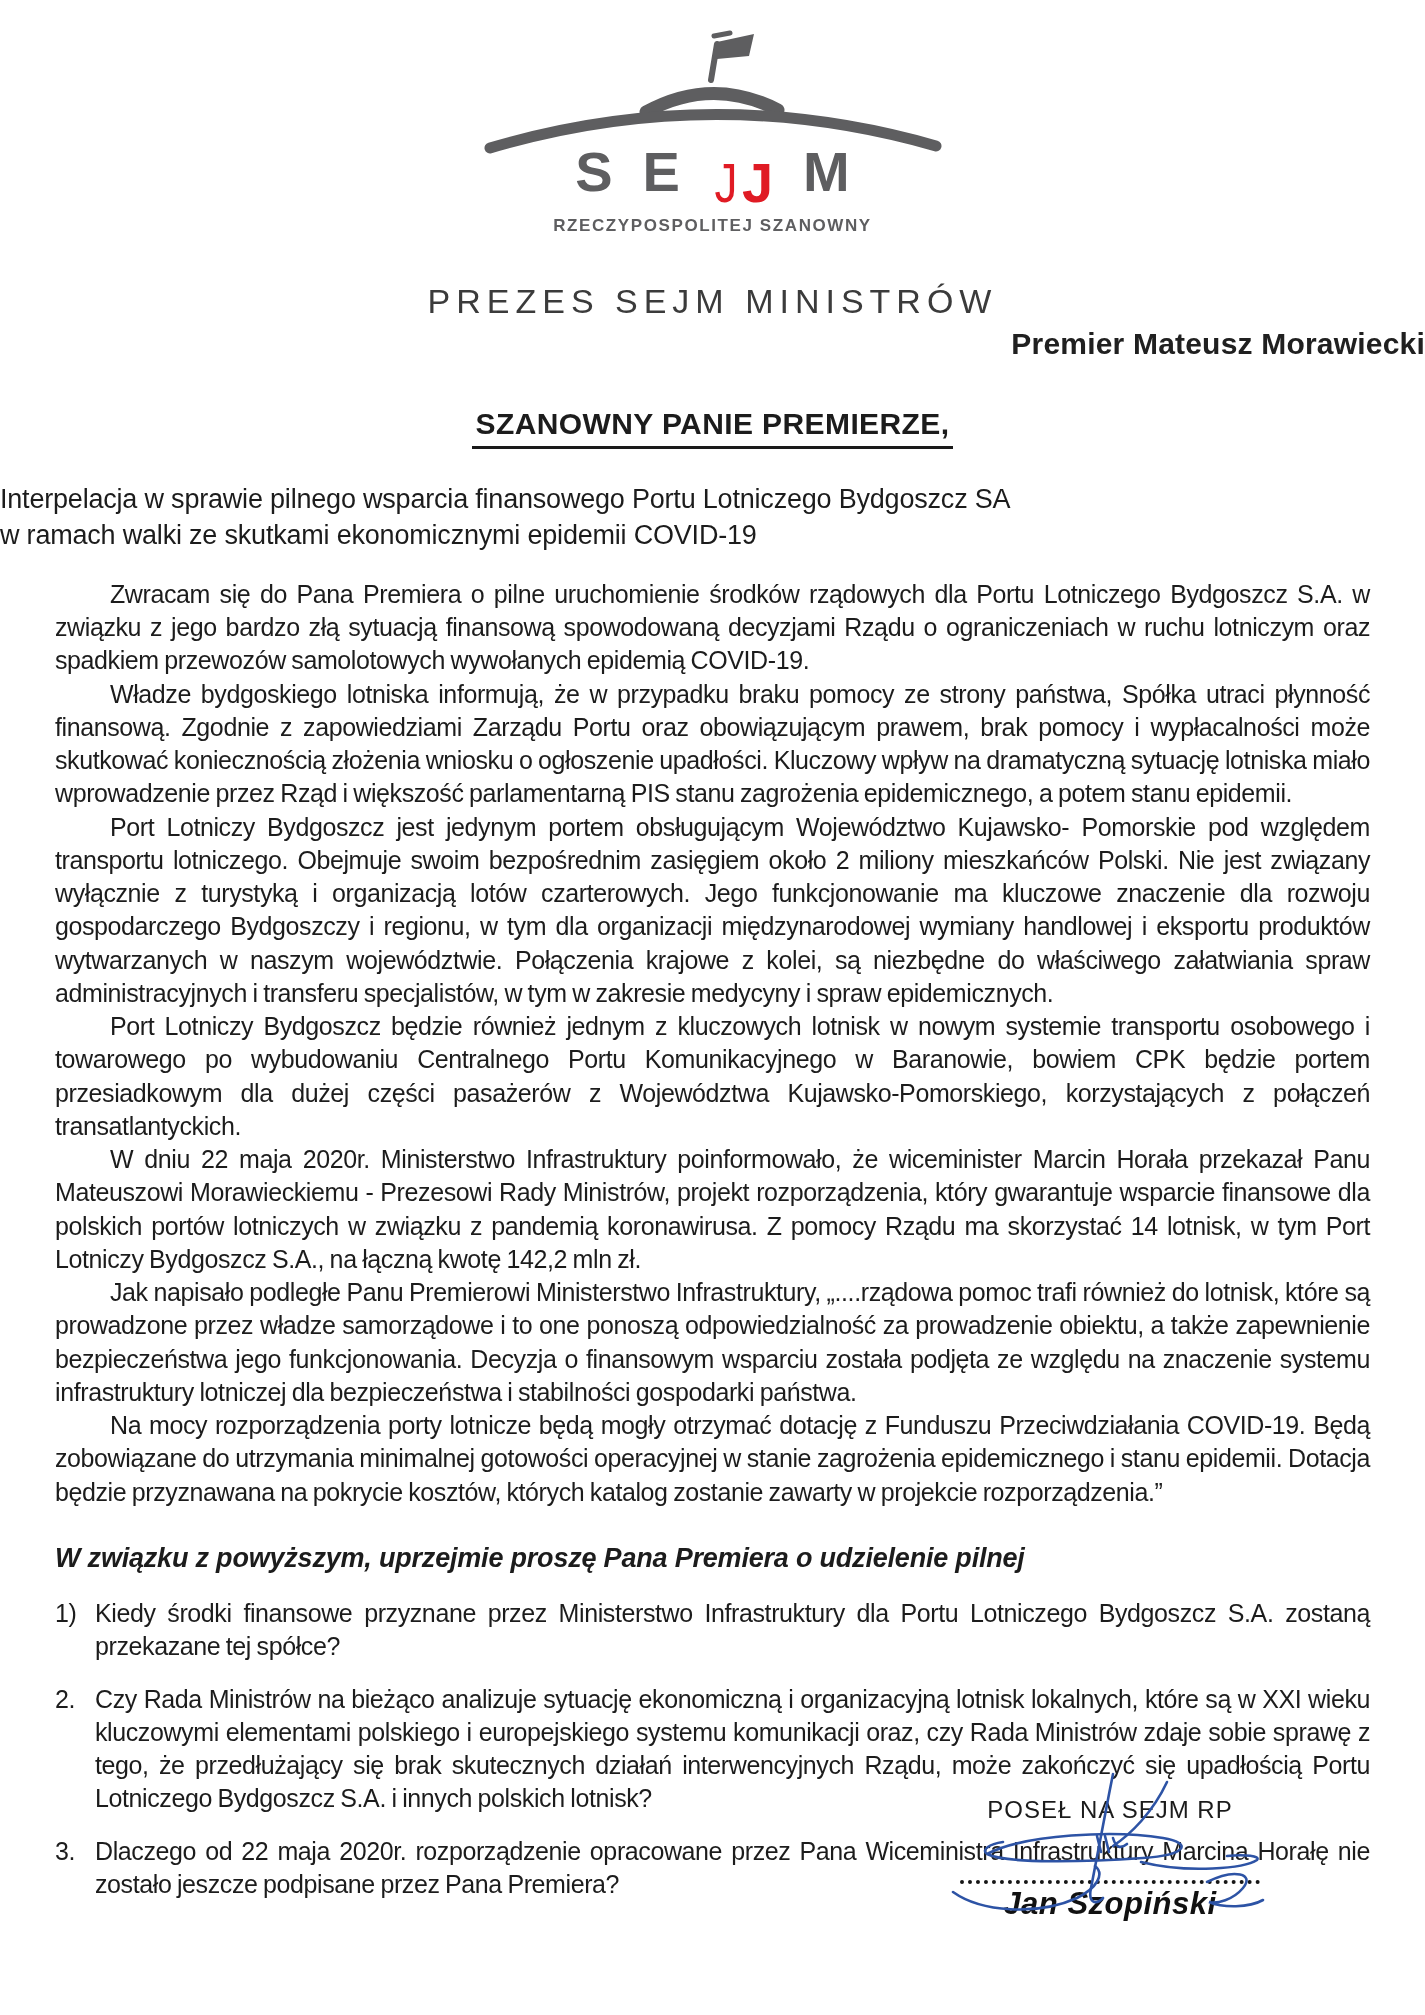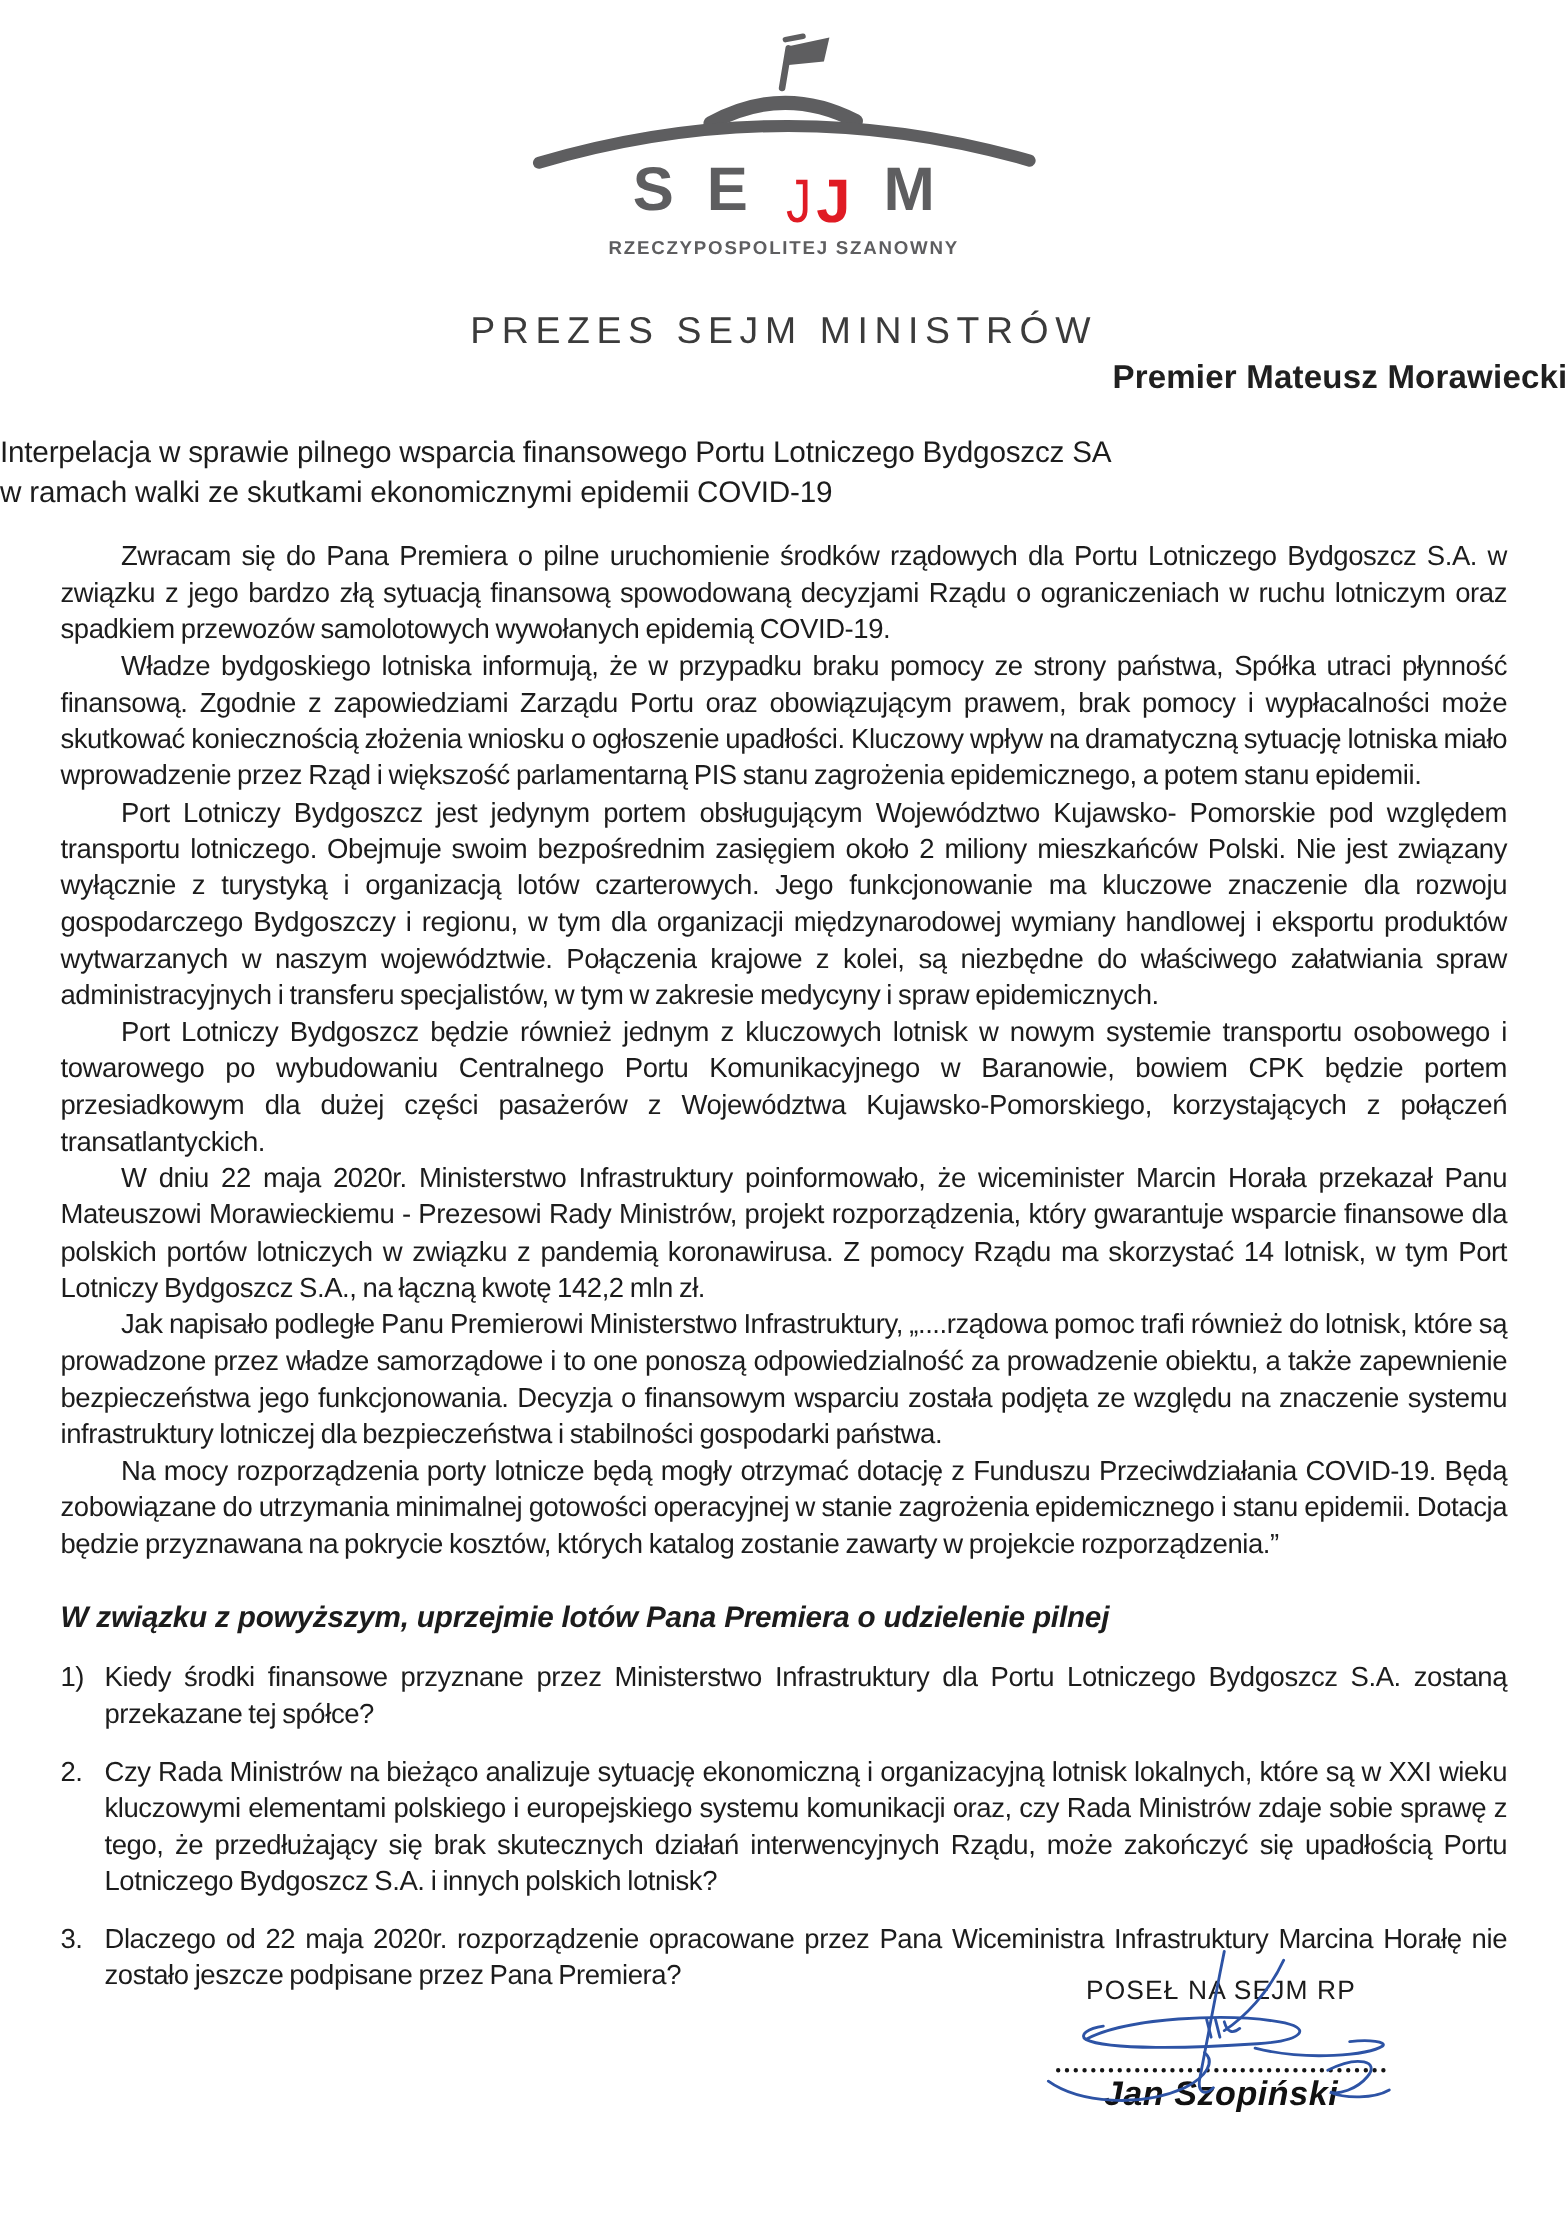--- a/index.html
+++ b/index.html
@@ -163,38 +163,41 @@
       <span class="lg-red lg-j1">J</span>
       <span class="lg-red lg-j2">J</span>
       <span class="lg-gray">M</span>
     </div>
     <div class="logo-sub">RZECZYPOSPOLITEJ SZANOWNY</div>
   </div>
 
   <div class="office">PREZES SEJM MINISTRÓW</div>
   <div class="addressee">Premier Mateusz Morawiecki</div>
 
+  <div class="salutation-wrap">
+    <span class="salutation">SZANOWNY PANIE PREMIERZE,</span>
+  </div>
 
   <div class="subject">
     <div>Interpelacja w sprawie pilnego wsparcia finansowego Portu Lotniczego Bydgoszcz SA</div>
     <div>w ramach walki ze skutkami ekonomicznymi epidemii COVID-19</div>
   </div>
 
   <div class="body-text">
     <p>Zwracam się do Pana Premiera o pilne uruchomienie środków rządowych dla Portu Lotniczego Bydgoszcz S.A. w związku z jego bardzo złą sytuacją finansową spowodowaną decyzjami Rządu o ograniczeniach w ruchu lotniczym oraz spadkiem przewozów samolotowych wywołanych epidemią COVID-19.</p>
     <p>Władze bydgoskiego lotniska informują, że w przypadku braku pomocy ze strony państwa, Spółka utraci płynność finansową. Zgodnie z zapowiedziami Zarządu Portu oraz obowiązującym prawem, brak pomocy i wypłacalności może skutkować koniecznością złożenia wniosku o ogłoszenie upadłości. Kluczowy wpływ na dramatyczną sytuację lotniska miało wprowadzenie przez Rząd i większość parlamentarną PIS stanu zagrożenia epidemicznego, a potem stanu epidemii.</p>
     <p>Port Lotniczy Bydgoszcz jest jedynym portem obsługującym Województwo Kujawsko- Pomorskie pod względem transportu lotniczego. Obejmuje swoim bezpośrednim zasięgiem około 2 miliony mieszkańców Polski. Nie jest związany wyłącznie z turystyką i organizacją lotów czarterowych. Jego funkcjonowanie ma kluczowe znaczenie dla rozwoju gospodarczego Bydgoszczy i regionu, w tym dla organizacji międzynarodowej wymiany handlowej i eksportu produktów wytwarzanych w naszym województwie. Połączenia krajowe z kolei, są niezbędne do właściwego załatwiania spraw administracyjnych i transferu specjalistów, w tym w zakresie medycyny i spraw epidemicznych.</p>
     <p>Port Lotniczy Bydgoszcz będzie również jednym z kluczowych lotnisk w nowym systemie transportu osobowego i towarowego po wybudowaniu Centralnego Portu Komunikacyjnego w Baranowie, bowiem CPK będzie portem przesiadkowym dla dużej części pasażerów z Województwa Kujawsko-Pomorskiego, korzystających z połączeń transatlantyckich.</p>
     <p>W dniu 22 maja 2020r. Ministerstwo Infrastruktury poinformowało, że wiceminister Marcin Horała przekazał Panu Mateuszowi Morawieckiemu - Prezesowi Rady Ministrów, projekt rozporządzenia, który gwarantuje wsparcie finansowe dla polskich portów lotniczych w związku z pandemią koronawirusa. Z pomocy Rządu ma skorzystać 14 lotnisk, w tym Port Lotniczy Bydgoszcz S.A., na łączną kwotę 142,2 mln zł.</p>
     <p>Jak napisało podległe Panu Premierowi Ministerstwo Infrastruktury, „....rządowa pomoc trafi również do lotnisk, które są prowadzone przez władze samorządowe i to one ponoszą odpowiedzialność za prowadzenie obiektu, a także zapewnienie bezpieczeństwa jego funkcjonowania. Decyzja o finansowym wsparciu została podjęta ze względu na znaczenie systemu infrastruktury lotniczej dla bezpieczeństwa i stabilności gospodarki państwa.</p>
     <p>Na mocy rozporządzenia porty lotnicze będą mogły otrzymać dotację z Funduszu Przeciwdziałania COVID-19. Będą zobowiązane do utrzymania minimalnej gotowości operacyjnej w stanie zagrożenia epidemicznego i stanu epidemii. Dotacja będzie przyznawana na pokrycie kosztów, których katalog zostanie zawarty w projekcie rozporządzenia.”</p>
   </div>
 
   <div class="q-intro">
-    <div>W związku z powyższym, uprzejmie lotów Pana Premiera o udzielenie pilnej</div>
+    <div>W związku z powyższym, uprzejmie proszę Pana Premiera o udzielenie pilnej</div>
   </div>
 
   <div class="q-list">
     <div class="q-item">
       <span class="q-num">1)</span>
       <span class="q-text">Kiedy środki finansowe przyznane przez Ministerstwo Infrastruktury dla Portu Lotniczego Bydgoszcz S.A. zostaną przekazane tej spółce?</span>
     </div>
     <div class="q-item">
       <span class="q-num">2.</span>
       <span class="q-text">Czy Rada Ministrów na bieżąco analizuje sytuację ekonomiczną i organizacyjną lotnisk lokalnych, które są w XXI wieku kluczowymi elementami polskiego i europejskiego systemu komunikacji oraz, czy Rada Ministrów zdaje sobie sprawę z tego, że przedłużający się brak skutecznych działań interwencyjnych Rządu, może zakończyć się upadłością Portu Lotniczego Bydgoszcz S.A. i innych polskich lotnisk?</span>

